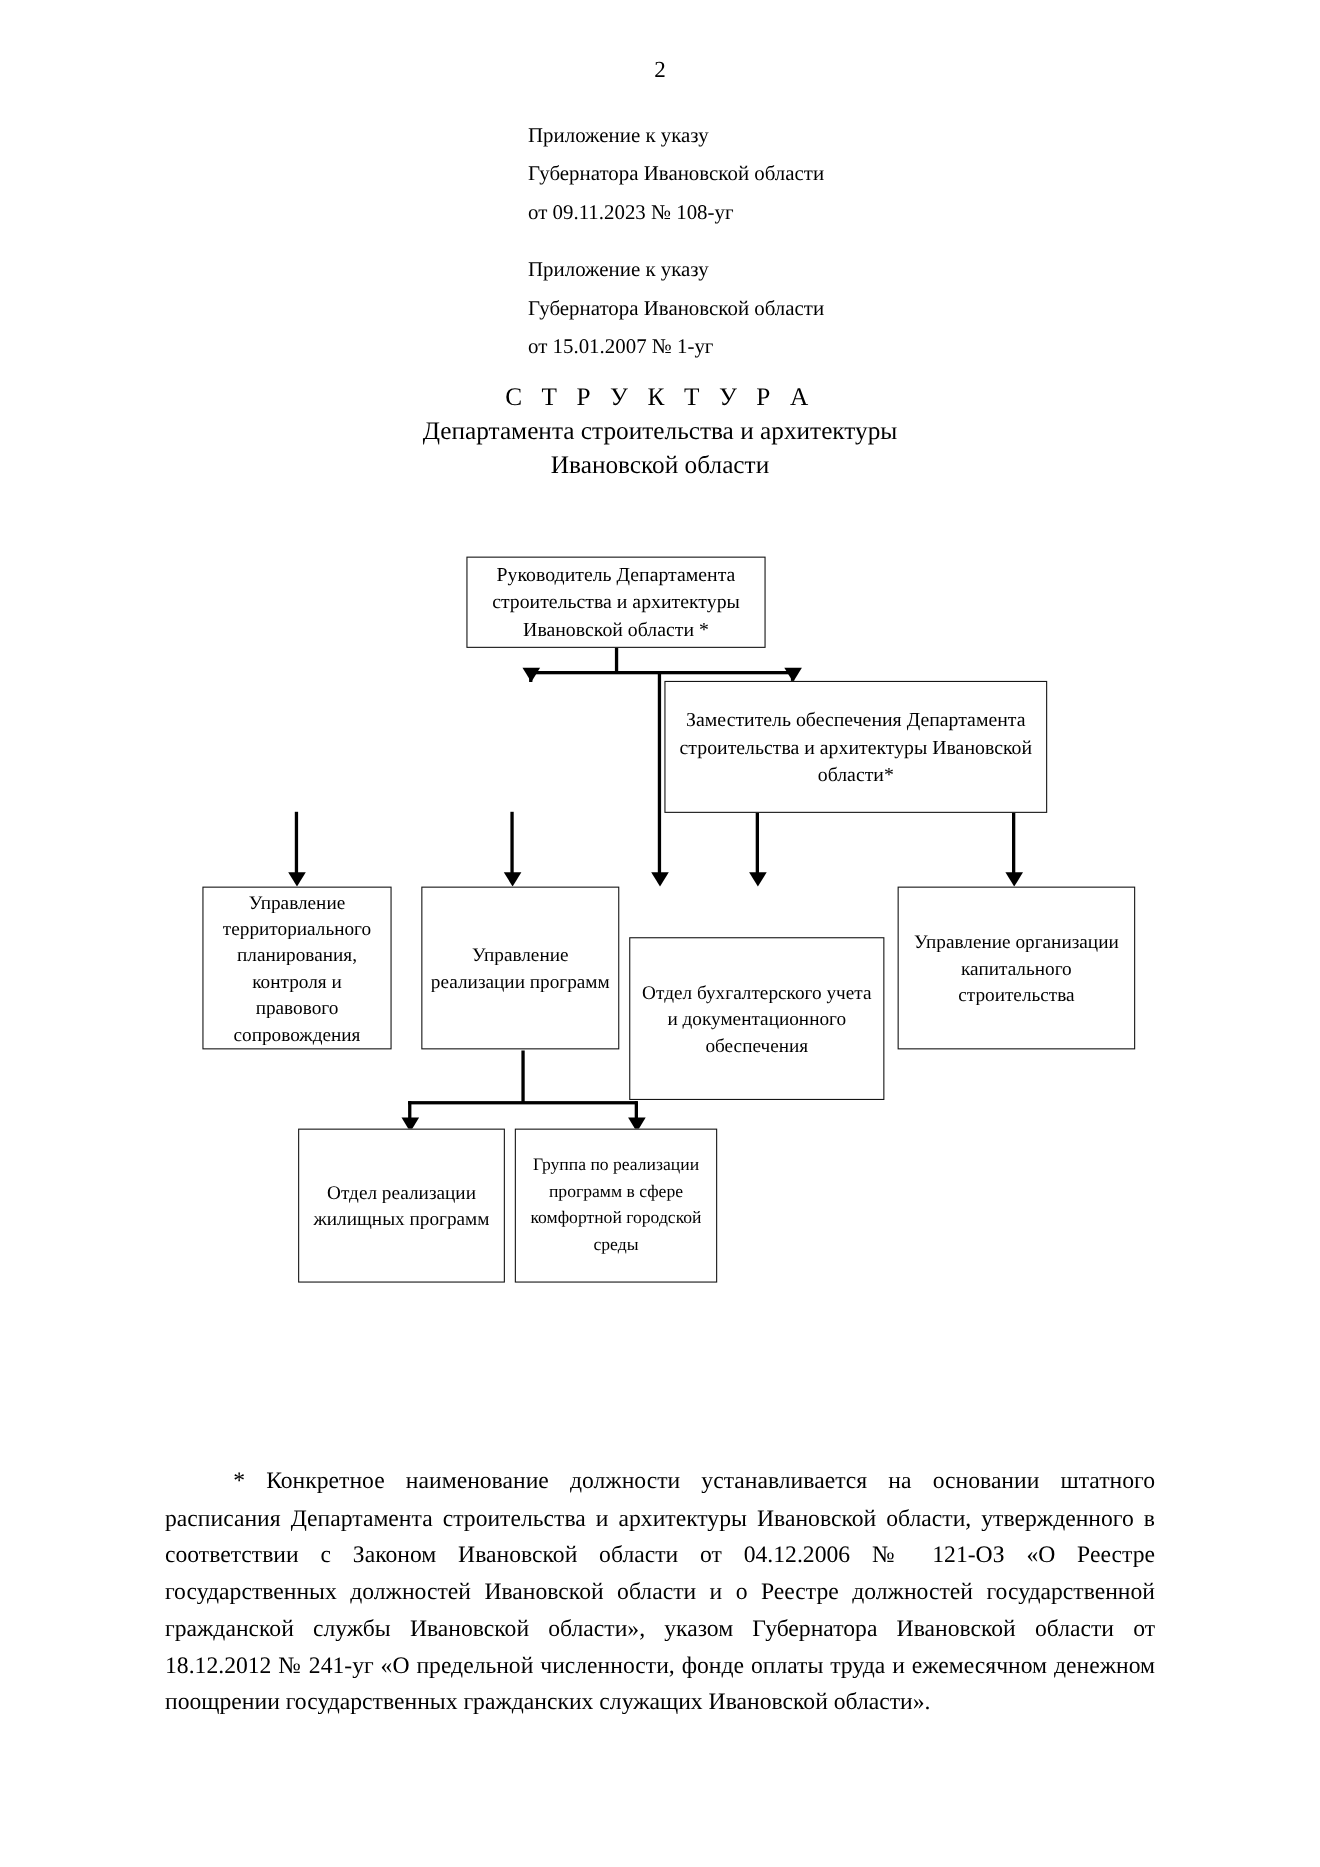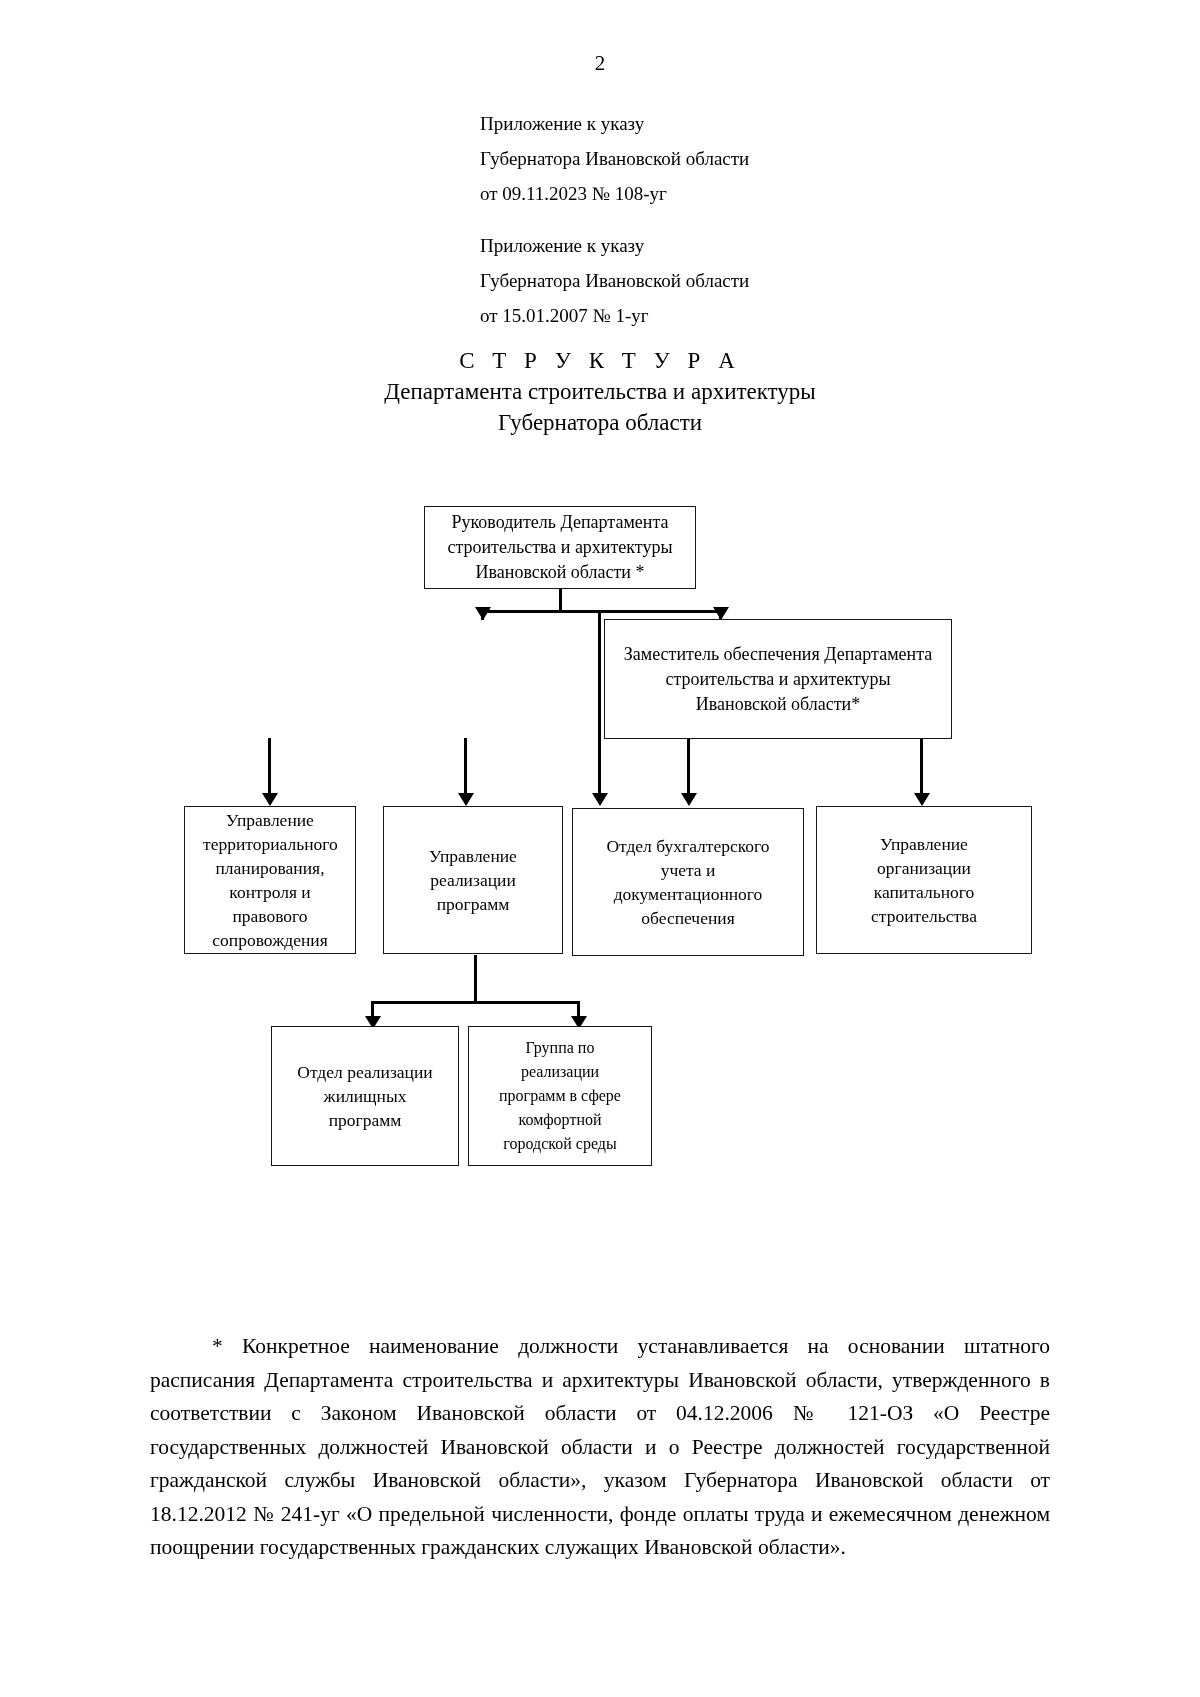--- a/index.html
+++ b/index.html
@@ -74,21 +74,21 @@
     position: absolute;
     border: 1.6px solid #151515;
     background: #ffffff;
     box-sizing: border-box;
     display: flex;
     align-items: center;
     justify-content: center;
     text-align: center;
     font-size: 18px;
     line-height: 25px;
-    padding: 4px 18px;
+    padding: 4px 6px;
     pointer-events: auto;
   }
   .node .node-text { display: block; width: 100%; }
 
   
   .conn-v, .conn-h {
     position: absolute;
     background: #000;
     pointer-events: none;
   }
@@ -132,21 +132,21 @@
 
   <div class="approval-block second">
     <span class="approval-line">Приложение к указу</span>
     <span class="approval-line">Губернатора Ивановской области</span>
     <span class="approval-line">от 15.01.2007 № 1-уг</span>
   </div>
 
   <div class="doc-title">
     <span class="t-main t-sub">С Т Р У К Т У Р А</span>
     <span class="t-sub">Департамента строительства и архитектуры</span>
-    <span class="t-sub">Губернатора области</span>
+    <span class="t-sub">Ивановской области</span>
   </div>
 
   <div class="chart">
 
     <div class="conn-v" style="left:559px; top:588px; height:24px;"></div>
     <div class="conn-h" style="left:481px; top:610px; width:240px;"></div>
 
     <div class="conn-v" style="left:481px; top:610px; height:10px;"></div>
     <div class="arrow-head" style="left:475px; top:607px;"></div>
 
@@ -185,21 +185,21 @@
     </div>
 
     <div class="node" style="left:184px; top:806px; width:172px; height:148px; font-size:17.5px; line-height:24px;">
       <span class="node-text">Управление территориального планирования, контроля и правового сопровождения</span>
     </div>
 
     <div class="node" style="left:383px; top:806px; width:180px; height:148px; font-size:17.5px; line-height:24px;">
       <span class="node-text">Управление реализации программ</span>
     </div>
 
-    <div class="node" style="left:572px; top:808px; width:232px; height:148px; font-size:17.5px; line-height:24px;">
+    <div class="node" style="left:572px; top:852px; width:232px; height:148px; font-size:17.5px; line-height:24px;">
       <span class="node-text">Отдел бухгалтерского учета и документационного обеспечения</span>
     </div>
 
     <div class="node" style="left:271px; top:1026px; width:188px; height:140px; font-size:17.5px; line-height:24px;">
       <span class="node-text">Отдел реализации жилищных программ</span>
     </div>
 
     <div class="node" style="left:816px; top:806px; width:216px; height:148px; font-size:17.5px; line-height:24px;">
       <span class="node-text">Управление организации капитального строительства</span>
     </div>

